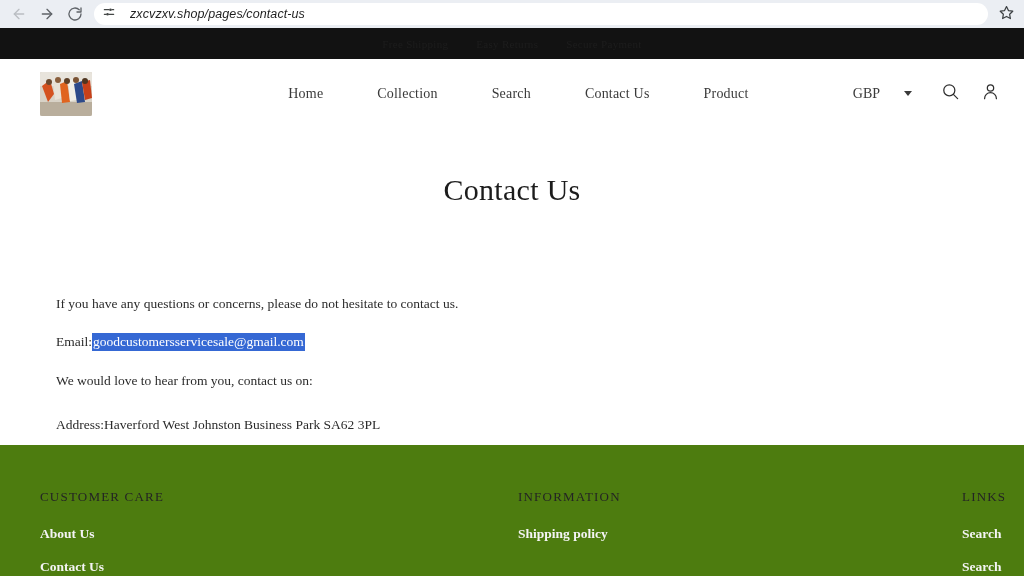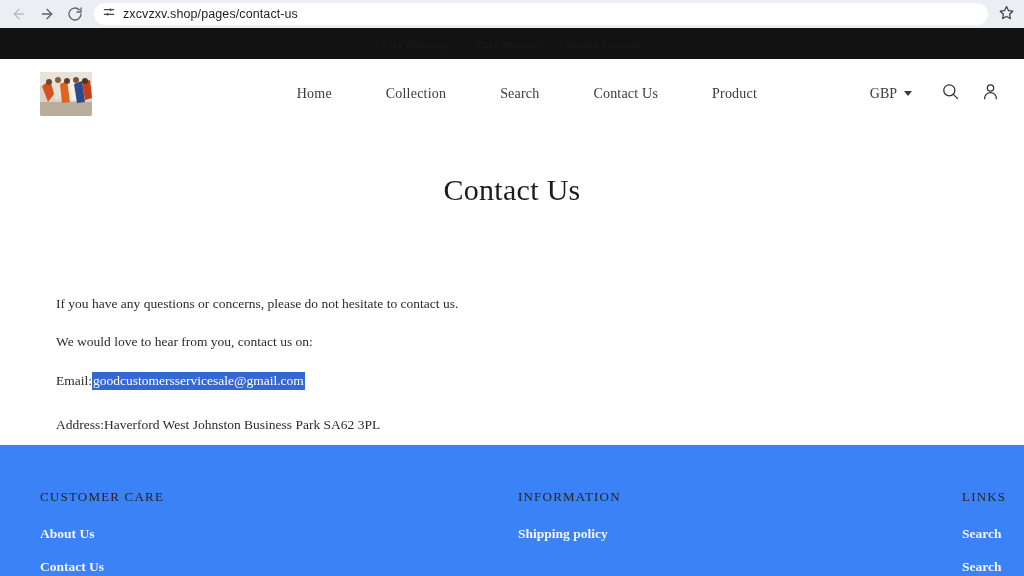--- a/index.html
+++ b/index.html
@@ -32,22 +32,23 @@
   .url-pill {
     flex: 1 1 auto;
     height: 22px;
     background: #ffffff;
     border-radius: 11px;
     display: flex;
     align-items: center;
     padding: 0 8px;
     margin-left: 4px;
     margin-right: 4px;
-    gap: 7px;
+    gap: 14px;
     min-width: 0;
+    font-style: italic;
   }
   .url-text {
     font-size: 12.5px;
     color: #1f1f1f;
     white-space: nowrap;
     overflow: hidden;
     text-overflow: ellipsis;
     letter-spacing: 0.1px;
   }
   .star-btn {
@@ -119,21 +120,21 @@
 
   .header-right {
     display: flex;
     align-items: center;
     gap: 0;
     flex: 0 0 auto;
   }
   .currency-select {
     display: flex;
     align-items: center;
-    gap: 7px;
+    gap: 24px;
     padding: 0 18px;
     font-family: "Liberation Serif", serif;
     font-size: 14px;
     color: #3a3a3a;
   }
   .caret {
     width: 0; height: 0;
     border-left: 4px solid transparent;
     border-right: 4px solid transparent;
     border-top: 5px solid #3a3a3a;
@@ -168,21 +169,21 @@
   .content-body p { margin: 16px; }
   .addr-line { margin-top: 22px !important; }
   .email-highlight {
     background: #3568d4;
     color: #ffffff;
     padding: 1px 1px 2px 1px;
   }
 
   
   .site-footer {
-    background: #3b82f6;
+    background: #4d7c0f;
     height: 131px;
     padding: 44px 24px 0 40px;
     display: flex;
     position: relative;
   }
   .footer-col { flex: 0 0 auto; }
   .footer-col.col-1 { width: 478px; }
   .footer-col.col-2 { width: 444px; }
   .footer-col.col-3 { width: auto; }
   .footer-heading {
@@ -320,22 +321,22 @@
         </span>
       </div>
     </div>
   </div>
 
   <main class="page-main">
     <h1 class="page-title">Contact Us</h1>
 
     <div class="content-body">
       <p>If you have any questions or concerns, please do not hesitate to contact us.</p>
+      <p><span>Email:</span><span class="email-highlight">goodcustomersservicesale@gmail.com</span></p>
       <p>We would love to hear from you, contact us on:</p>
-      <p><span>Email:</span><span class="email-highlight">goodcustomersservicesale@gmail.com</span></p>
       <p class="addr-line">Address:Haverford West Johnston Business Park SA62 3PL</p>
     </div>
   </main>
 
   <footer class="site-footer">
 
     <div class="footer-col col-1">
       <div class="footer-heading">Customer Care</div>
       <a class="footer-link">About Us</a>
       <a class="footer-link">Contact Us</a>

